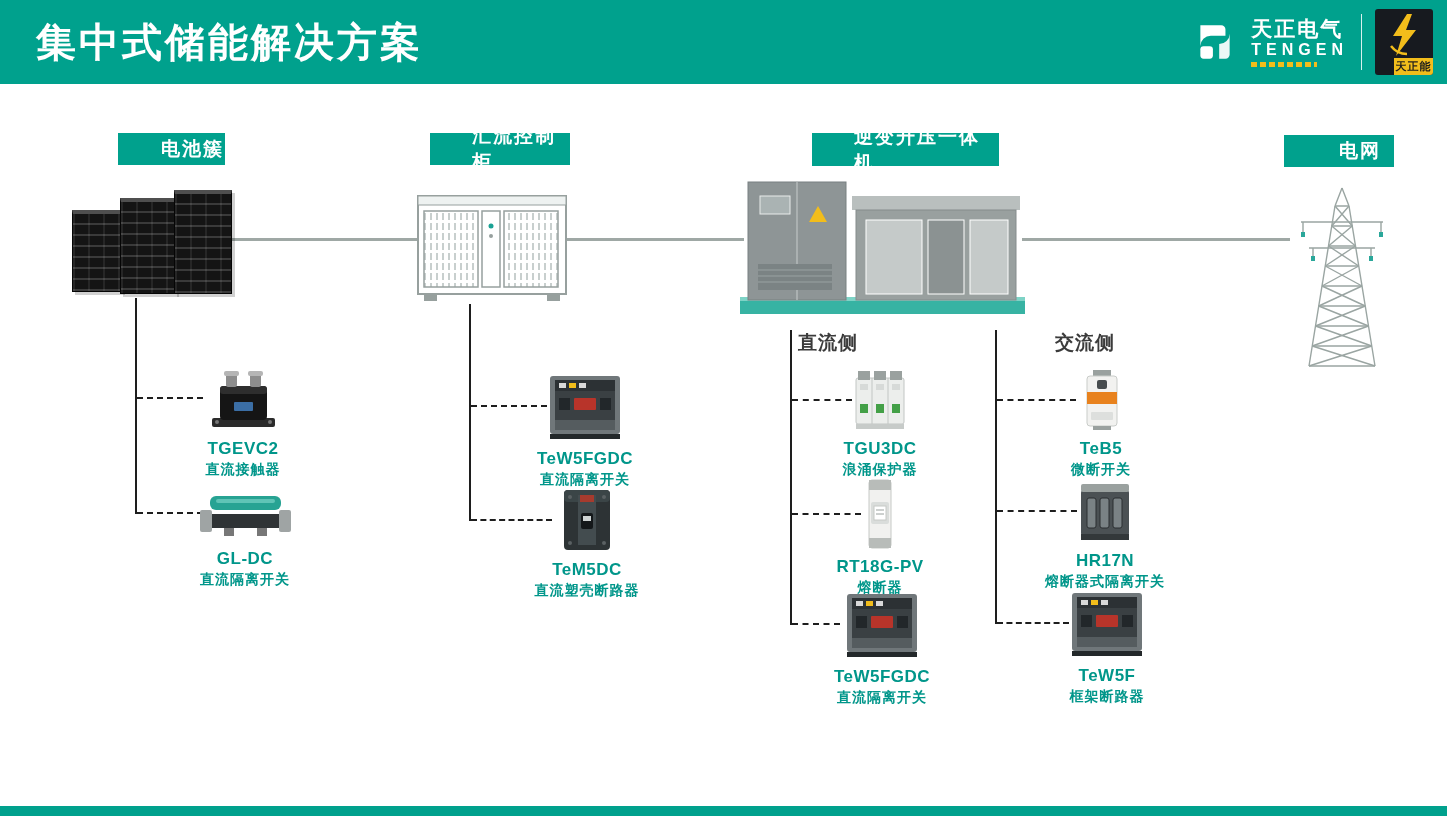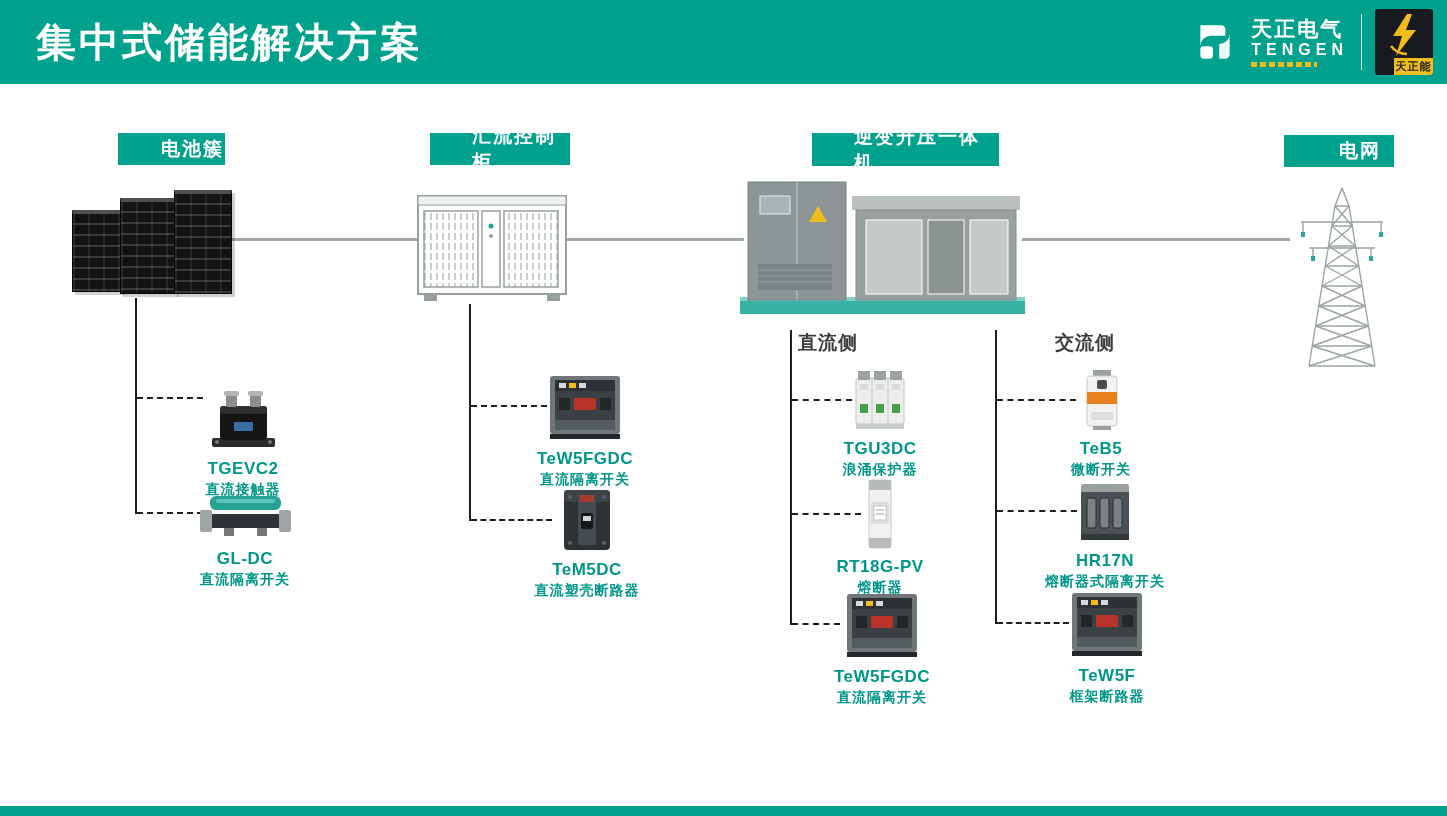--- a/index.html
+++ b/index.html
@@ -173,21 +173,21 @@
   <div class="dash" style="left:792px; top:399px; width:60px;"></div>
   <div class="dash" style="left:792px; top:513px; width:69px;"></div>
   <div class="dash" style="left:792px; top:623px; width:48px;"></div>
 
   <div class="vline" style="left:995px; top:330px; height:294px;"></div>
   <div class="side-label" style="left:1055px; top:330px;">交流侧</div>
   <div class="dash" style="left:997px; top:399px; width:79px;"></div>
   <div class="dash" style="left:997px; top:510px; width:80px;"></div>
   <div class="dash" style="left:997px; top:622px; width:72px;"></div>
 
-  <div class="product" style="left:163px; top:386px;">
+  <div class="product" style="left:163px; top:366px;">
     <div class="p-img" style="height:66px;">
       <svg viewBox="0 0 75 66" width="75" height="66">
         <rect x="6" y="52" width="63" height="9" rx="2" fill="#2b2b2b"></rect>
         <circle cx="11" cy="56" r="2" fill="#777777"></circle>
         <circle cx="64" cy="56" r="2" fill="#777777"></circle>
         <rect x="14" y="20" width="47" height="34" rx="4" fill="#151515"></rect>
         <rect x="14" y="20" width="47" height="8" rx="3" fill="#2e2e2e"></rect>
         <rect x="20" y="8" width="11" height="13" rx="2" fill="#8d8d8d"></rect>
         <rect x="18" y="5" width="15" height="5" rx="2" fill="#b5b5b5"></rect>
         <rect x="44" y="8" width="11" height="13" rx="2" fill="#8d8d8d"></rect>

